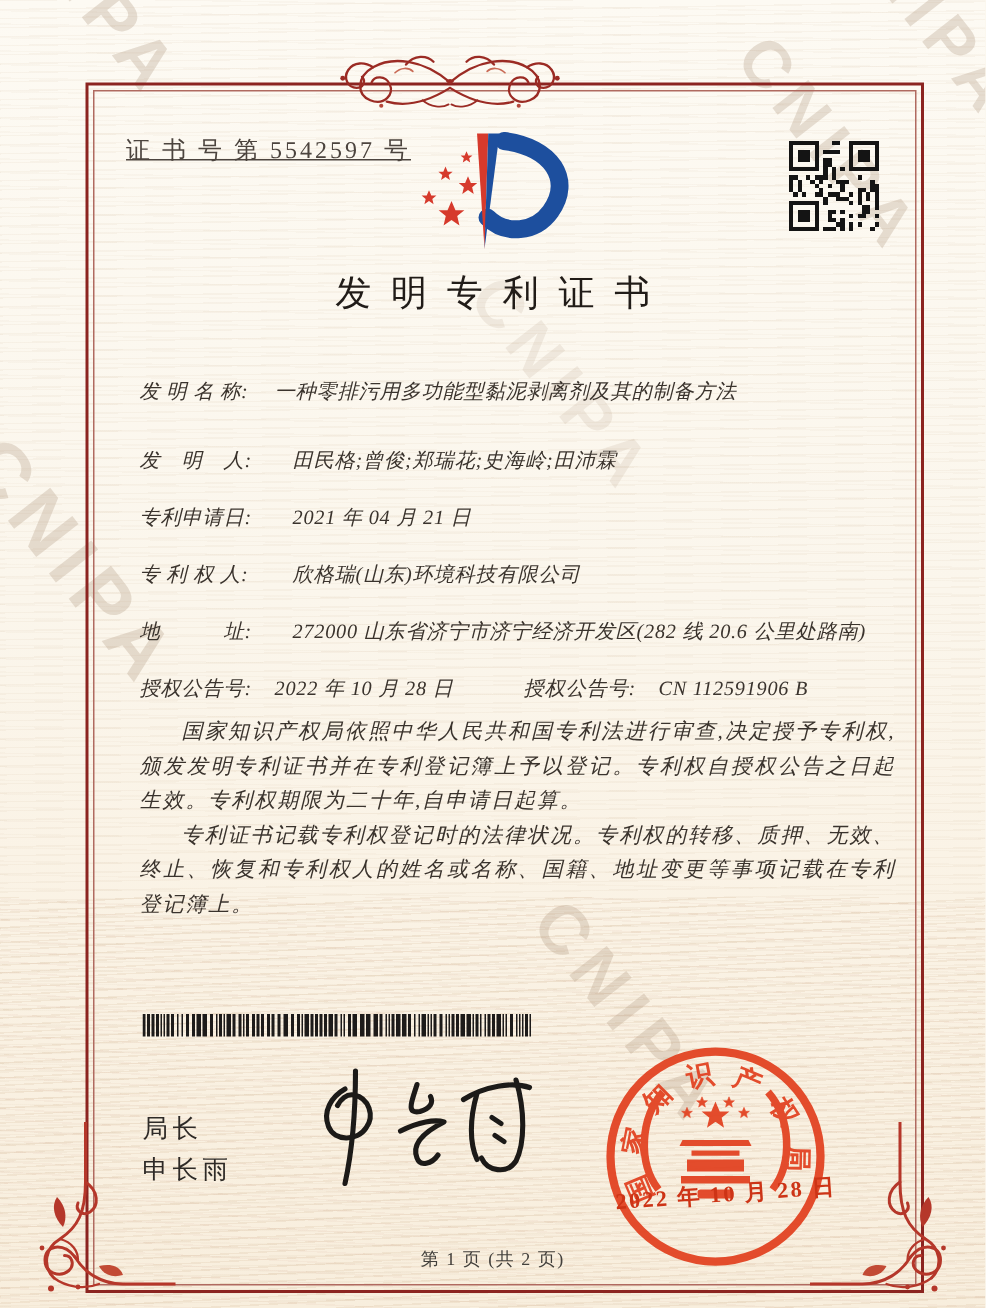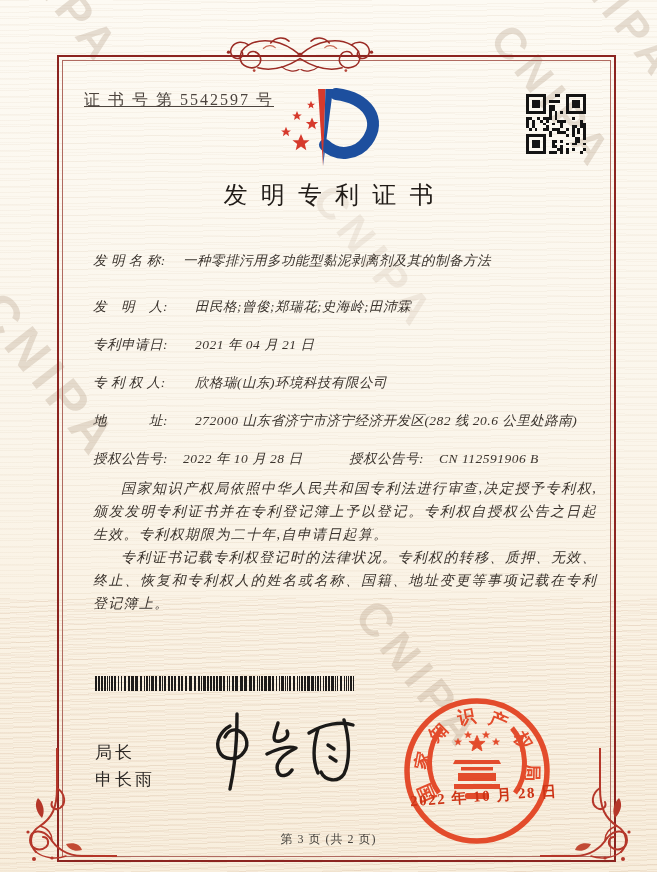--- a/index.html
+++ b/index.html
@@ -526,15 +526,15 @@
         <polygon points="53,64 97,64 99,68 51,68" stroke="none"></polygon>
         <rect x="59" y="71" width="32" height="3.5" stroke="none"></rect>
         <rect x="56" y="77" width="38" height="8" stroke="none"></rect>
         <rect x="52" y="88" width="46" height="5" stroke="none"></rect>
         <rect x="63" y="97" width="24" height="6" rx="2" stroke="none"></rect>
       </g>
     </svg>
   </div>
   <div class="seal-date">2022 年 10 月 28 日</div>
 
-  <div class="footer">第 3 页 (共 2 页)</div>
+  <div class="footer">第 1 页 (共 2 页)</div>
 
 </div>
 
 </body></html>

